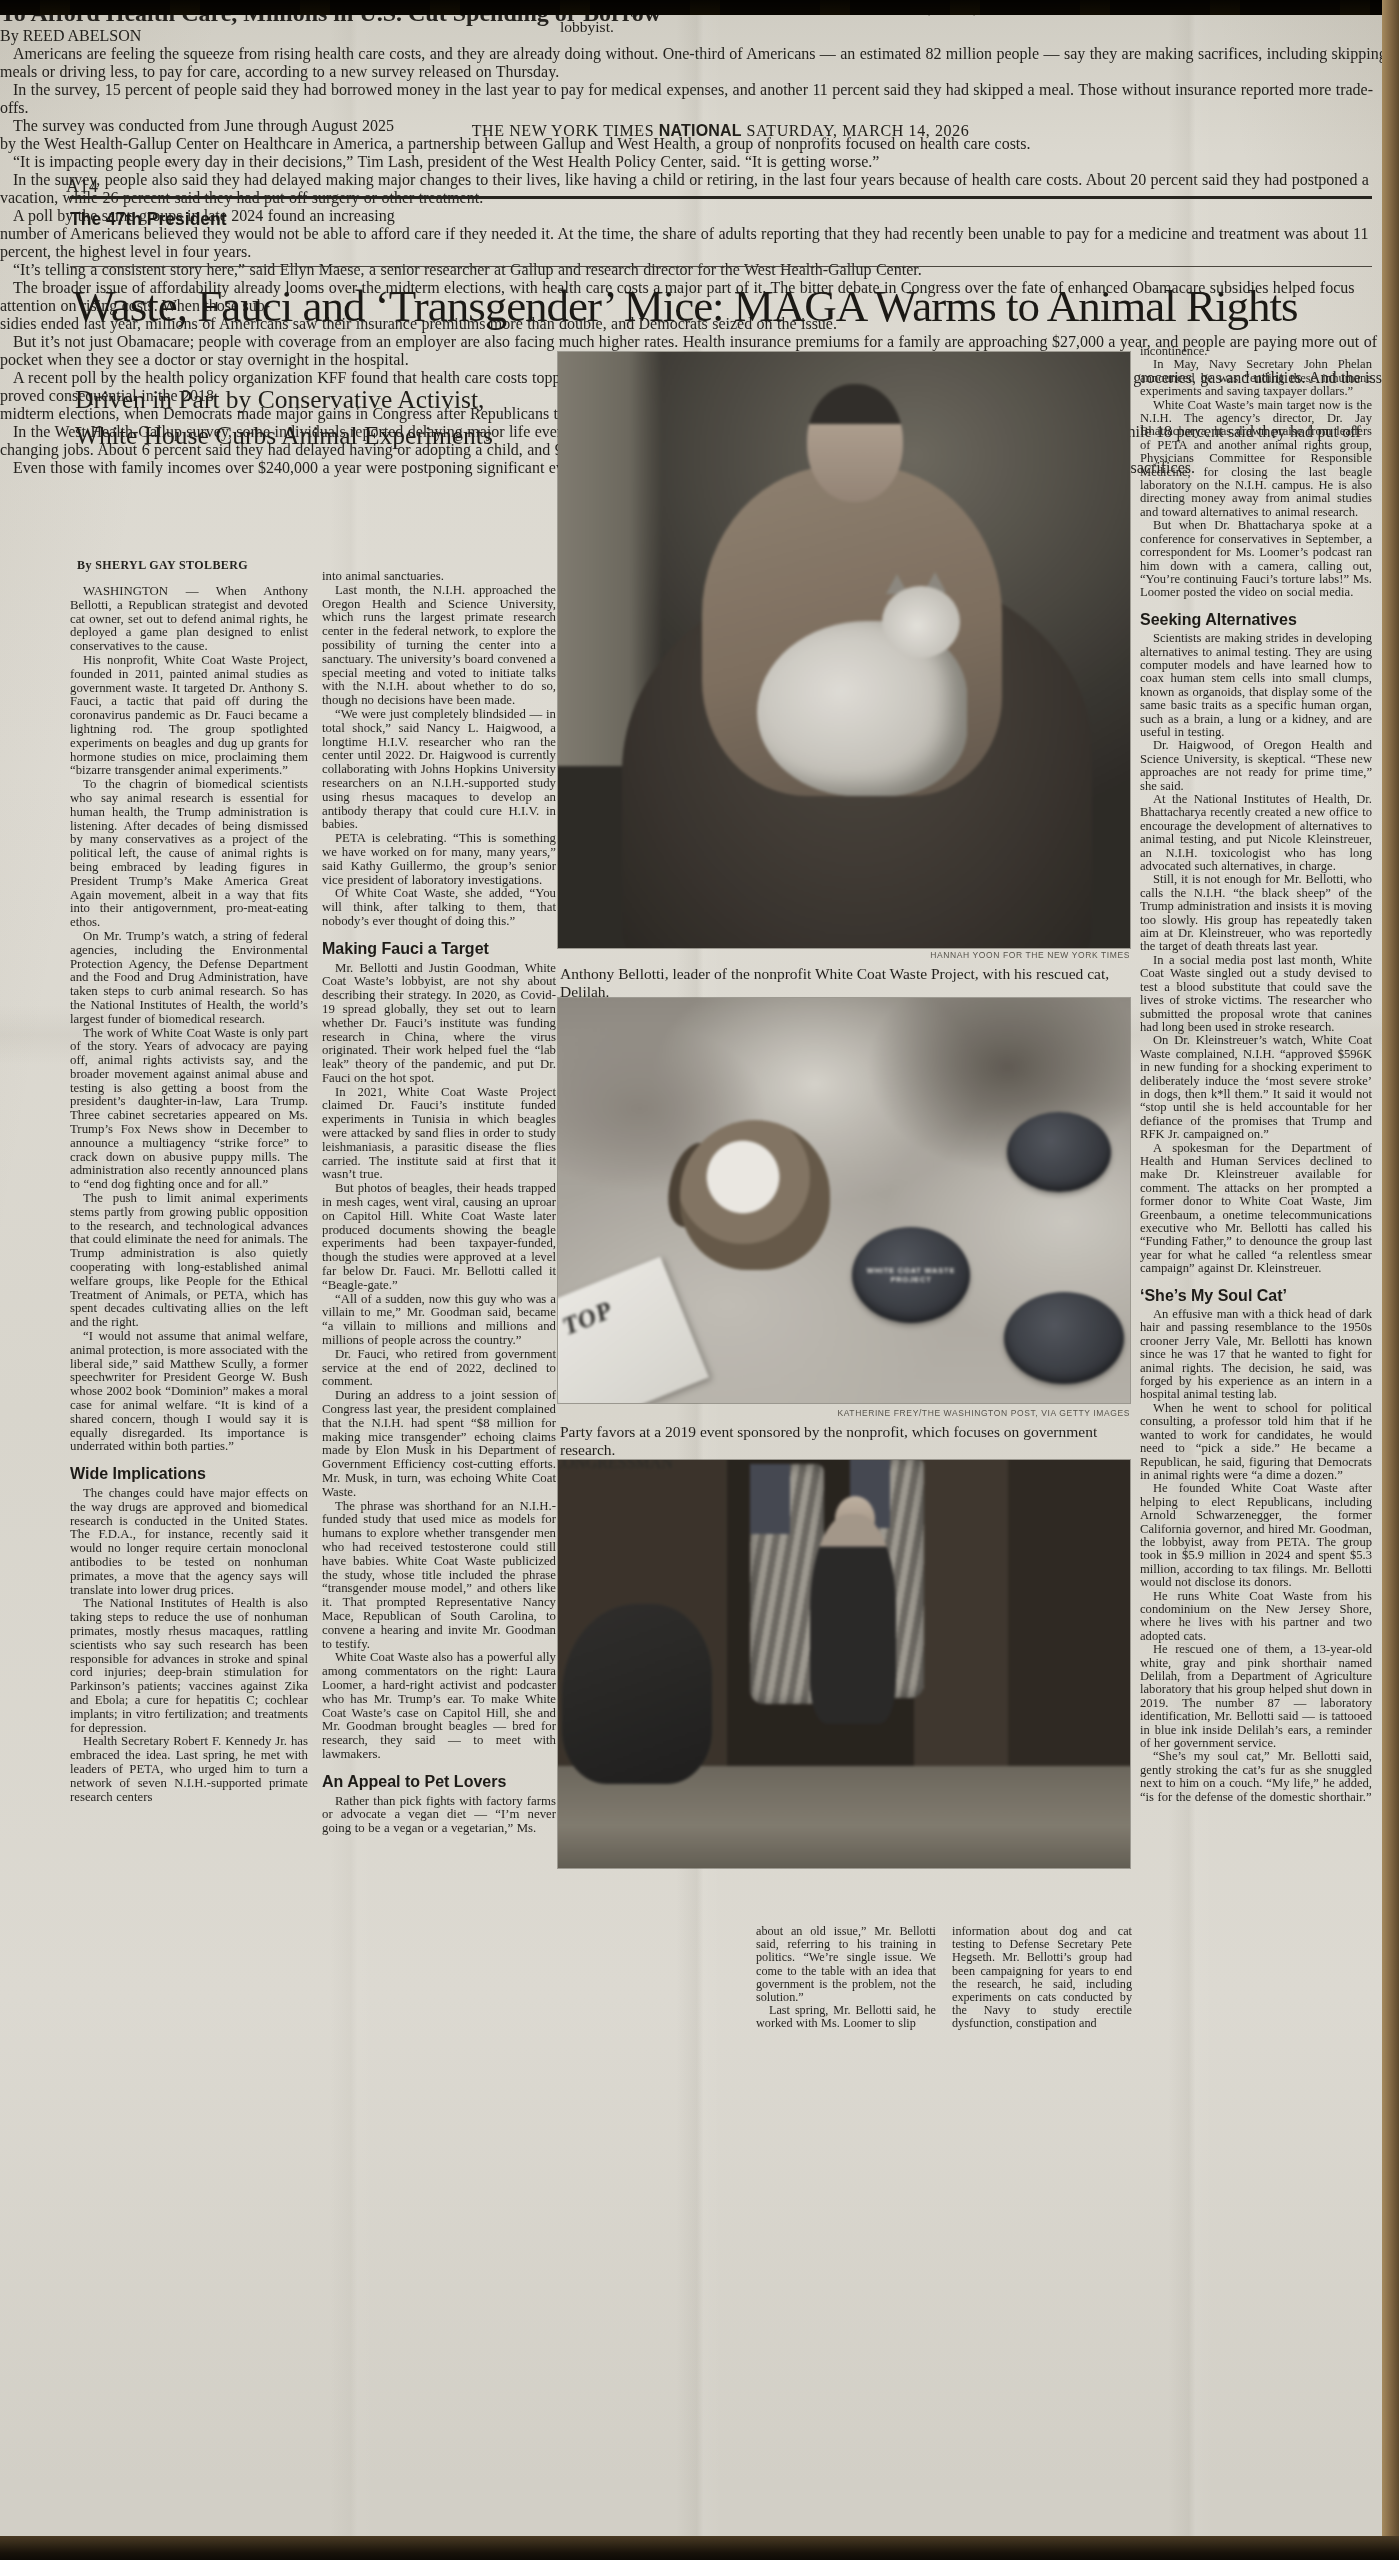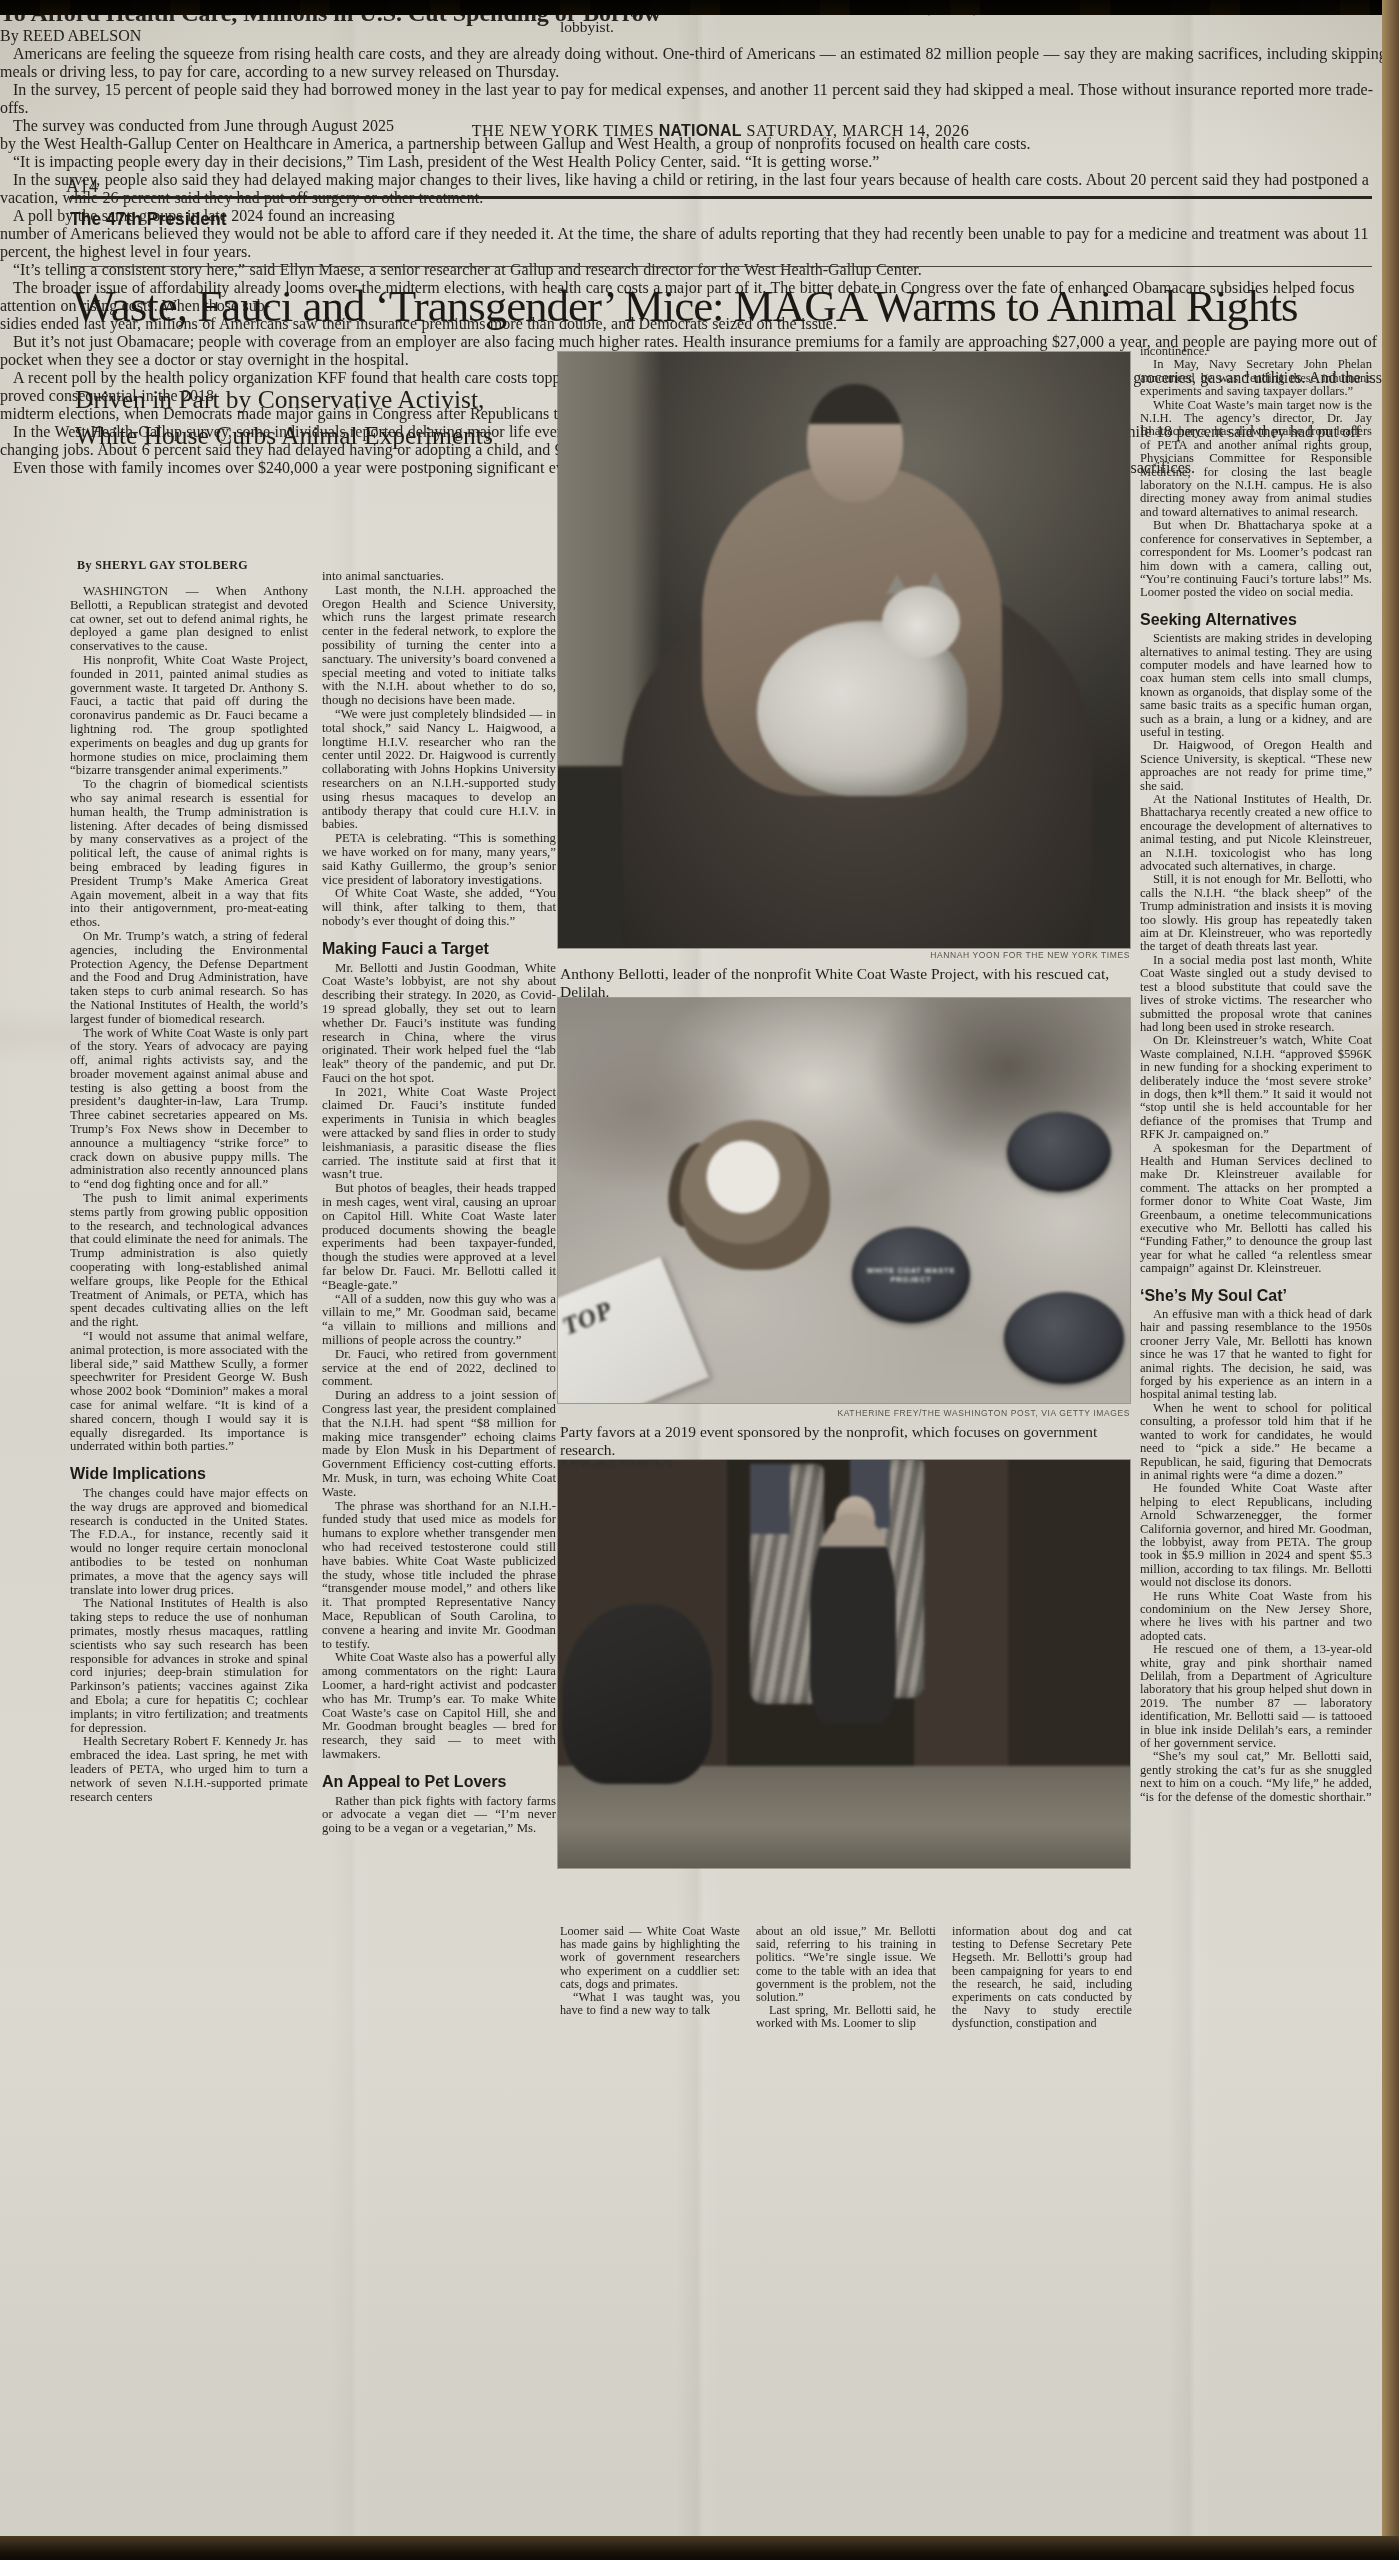--- a/index.html
+++ b/index.html
@@ -215,24 +215,20 @@
       <p class="para">On Dr. Kleinstreuer’s watch, White Coat Waste complained, N.I.H. “approved $596K in new funding for a shocking experiment to deliberately induce the ‘most severe stroke’ in dogs, then k*ll them.” It said it would not “stop until she is held accountable for her defiance of the promises that Trump and RFK Jr. campaigned on.”</p>
       <p class="para">A spokesman for the Department of Health and Human Services declined to make Dr. Kleinstreuer available for comment. The attacks on her prompted a former donor to White Coat Waste, Jim Greenbaum, a onetime telecommunications executive who Mr. Bellotti has called his “Funding Father,” to denounce the group last year for what he called “a relentless smear campaign” against Dr. Kleinstreuer.</p>
       <h3 class="col-subhead">‘She’s My Soul Cat’</h3>
       <p class="para">An effusive man with a thick head of dark hair and passing resemblance to the 1950s crooner Jerry Vale, Mr. Bellotti has known since he was 17 that he wanted to fight for animal rights. The decision, he said, was forged by his experience as an intern in a hospital animal testing lab.</p>
       <p class="para">When he went to school for political consulting, a professor told him that if he wanted to work for candidates, he would need to “pick a side.” He became a Republican, he said, figuring that Democrats in animal rights were “a dime a dozen.”</p>
       <p class="para">He founded White Coat Waste after helping to elect Republicans, including Arnold Schwarzenegger, the former California governor, and hired Mr. Goodman, the lobbyist, away from PETA. The group took in $5.9 million in 2024 and spent $5.3 million, according to tax filings. Mr. Bellotti would not disclose its donors.</p>
       <p class="para">He runs White Coat Waste from his condominium on the New Jersey Shore, where he lives with his partner and two adopted cats.</p>
       <p class="para">He rescued one of them, a 13-year-old white, gray and pink shorthair named Delilah, from a Department of Agriculture laboratory that his group helped shut down in 2019. The number 87 — laboratory identification, Mr. Bellotti said — is tattooed in blue ink inside Delilah’s ears, a reminder of her government service.</p>
       <p class="para">“She’s my soul cat,” Mr. Bellotti said, gently stroking the cat’s fur as she snuggled next to him on a couch. “My life,” he added, “is for the defense of the domestic shorthair.”</p>
     </div>
-  <div class="bodycol midcol" id="mid1">
-      <p class="para cont">Loomer said — White Coat Waste has made gains by highlighting the work of government researchers who experiment on a cuddlier set: cats, dogs and primates.</p>
-      <p class="para">“What I was taught was, you have to find a new way to talk</p>
-    </div>
   <div class="bodycol midcol" id="mid2">
       <p class="para cont">about an old issue,” Mr. Bellotti said, referring to his training in politics. “We’re single issue. We come to the table with an idea that government is the problem, not the solution.”</p>
       <p class="para">Last spring, Mr. Bellotti said, he worked with Ms. Loomer to slip</p>
     </div>
   <div class="bodycol midcol" id="mid3">
       <p class="para cont">information about dog and cat testing to Defense Secretary Pete Hegseth. Mr. Bellotti’s group had been campaigning for years to end the research, he said, including experiments on cats conducted by the Navy to study erectile dysfunction, constipation and</p>
     </div>
 
   <div class="photo" id="photo1">
     <div class="photo-art" id="p1-bg">

